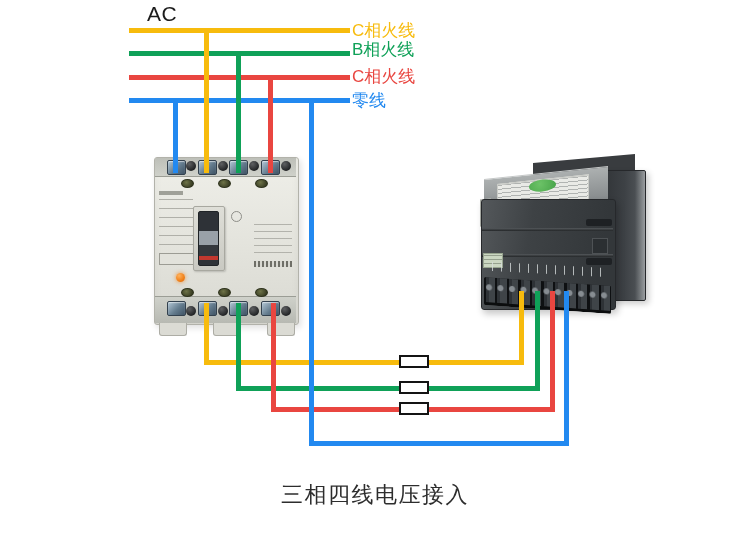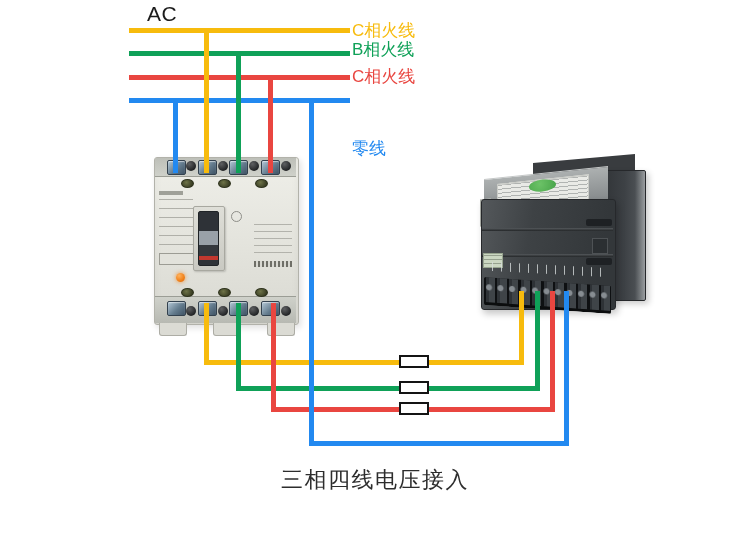--- a/index.html
+++ b/index.html
@@ -6,21 +6,21 @@
   .stage{
     position:relative;width:686px;height:547px;background:#ffffff;
     font-family:"Liberation Sans","DejaVu Sans",sans-serif;overflow:hidden;
   }
   .abs{position:absolute;}
 
   
   .ac-label{left:147px;top:2px;font-size:21px;color:#1c1c1c;letter-spacing:.5px;z-index:6;}
   .legend-item{left:352px;height:20px;line-height:20px;font-size:17px;font-weight:500;z-index:6;white-space:nowrap;}
   .legend-a{top:21px;} .legend-b{top:40px;} .legend-c{top:67px;} .legend-n{top:91px;}
-  .caption{left:0;top:465px;width:750px;text-align:center;font-size:22px;color:#2d2d2d;letter-spacing:1.5px;z-index:6;}
+  .caption{left:0;top:480px;width:750px;text-align:center;font-size:22px;color:#2d2d2d;letter-spacing:1.5px;z-index:6;}
 
   
   #wire-layer .wire{position:absolute;z-index:30;}
   .fuse{position:absolute;z-index:40;width:30px;height:13px;background:#ffffff;
         border:2.5px solid #141414;box-sizing:border-box;}
 
   
   .bk{z-index:20;}
   .bk-body{left:154px;top:157px;width:143px;height:166px;border-radius:3px;
     background:linear-gradient(180deg,#EFEFE9,#E3E3DC 55%,#D9D9D2);
@@ -104,21 +104,21 @@
 </head>
 <body>
 
 <div class="stage">
 
   <div class="abs ac-label">AC</div>
 
   <div class="abs legend-item legend-a" style="color: rgb(247, 187, 13);">C相火线</div>
   <div class="abs legend-item legend-b" style="color: rgb(15, 161, 88);">B相火线</div>
   <div class="abs legend-item legend-c" style="color: rgb(233, 70, 64);">C相火线</div>
-  <div class="abs legend-item legend-n" style="color: rgb(34, 137, 240); margin-top: 48px;">零线</div>
+  <div class="abs legend-item legend-n" style="color: rgb(34, 137, 240);">零线</div>
 
   <div id="wire-layer">
       <div class="wire" style="background: rgb(247, 187, 13); left: 128.5px; top: 27.5px; width: 221px; height: 5px;"></div>
       <div class="wire" style="background: rgb(15, 161, 88); left: 128.5px; top: 50.5px; width: 221px; height: 5px;"></div>
       <div class="wire" style="background: rgb(233, 70, 64); left: 128.5px; top: 74.5px; width: 221px; height: 5px;"></div>
       <div class="wire" style="background: rgb(34, 137, 240); left: 128.5px; top: 97.5px; width: 221px; height: 5px;"></div>
       <div class="wire" style="background: rgb(247, 187, 13); left: 203.5px; top: 359.5px; width: 320px; height: 5px;"></div>
       <div class="wire" style="background: rgb(15, 161, 88); left: 235.5px; top: 385.5px; width: 304px; height: 5px;"></div>
       <div class="wire" style="background: rgb(233, 70, 64); left: 270.5px; top: 406.5px; width: 284px; height: 5px;"></div>
       <div class="wire" style="background: rgb(34, 137, 240); left: 308.5px; top: 440.5px; width: 260px; height: 5px;"></div>

